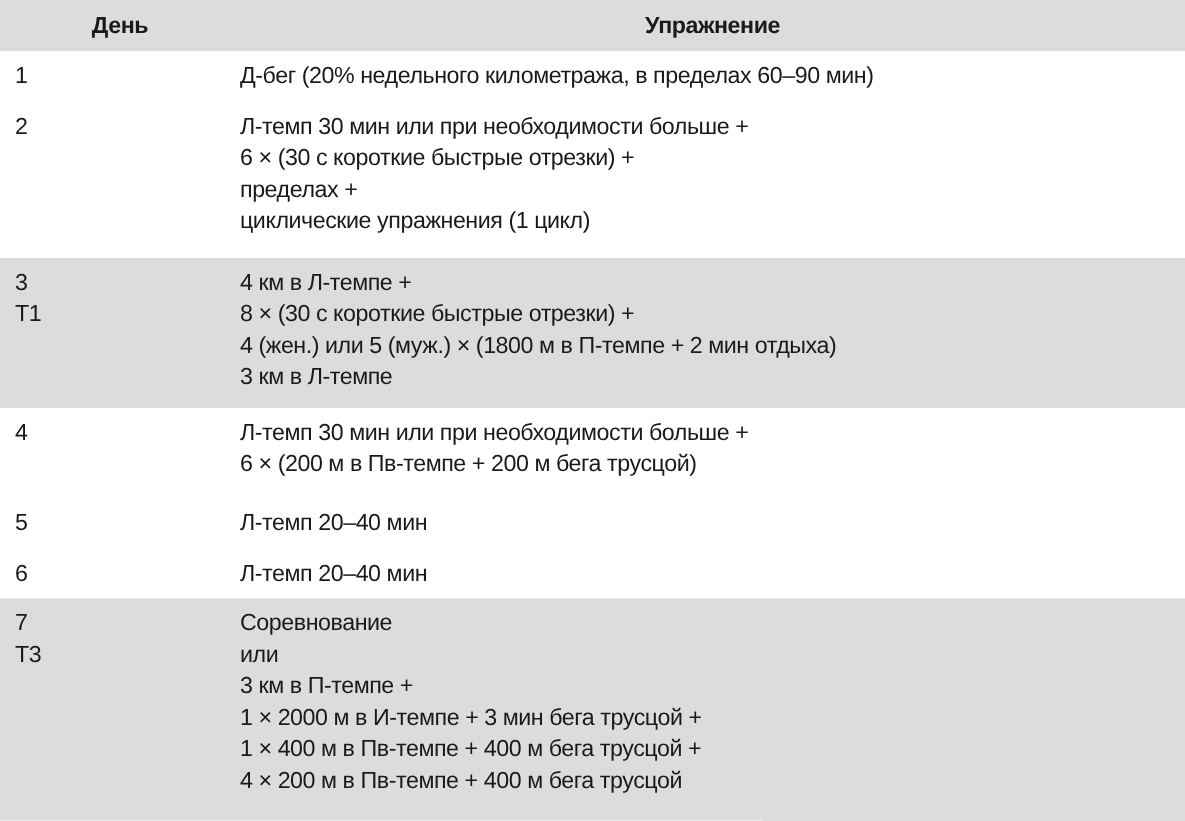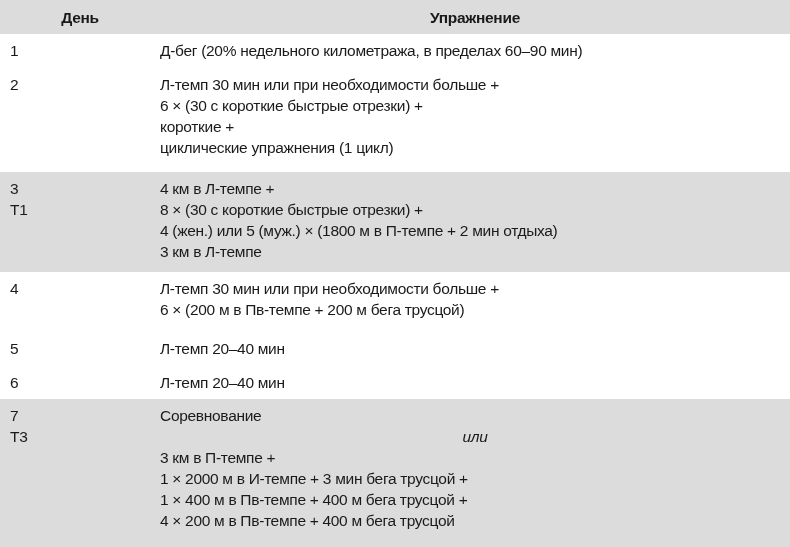--- a/index.html
+++ b/index.html
@@ -6,21 +6,21 @@
   body{width:790px;height:547px;overflow:hidden;font-family:"Liberation Sans",sans-serif;color:#1a1a1a;}
   table{border-collapse:collapse;width:790px;table-layout:fixed;}
   col.c1{width:150px;}
   col.c2{width:640px;}
   th,td{vertical-align:top;text-align:left;font-size:15.5px;line-height:21px;letter-spacing:-0.3px;}
   th{font-weight:bold;background:#dcdcdc;height:34px;padding:0 0 0 10px;vertical-align:middle;text-align:center;}
   th.h2{padding-left:10px;}
   td{padding:6px 0 6px 10px;}
   tr.shade td{background:#dcdcdc;}
   .line{display:block;white-space:nowrap;}
-  .it{font-style:italic;text-align:center;}
+  .it{}
 </style>
 </head>
 <body>
 
 <table>
   <colgroup>
       <col class="c1">
       <col class="c2">
     </colgroup>
   <thead>
@@ -40,21 +40,21 @@
       </td>
     </tr>
 
     <tr style="height:104px">
       <td>
         <span class="line">2</span>
       </td>
       <td>
         <span class="line">Л-темп 30 мин или при необходимости больше +</span>
         <span class="line">6 × (30 с короткие быстрые отрезки) +</span>
-        <span class="line">короткие +</span>
+        <span class="line">пределах +</span>
         <span class="line">циклические упражнения (1 цикл)</span>
       </td>
     </tr>
 
     <tr class="shade" style="height:100px">
       <td>
         <span class="line">3</span>
         <span class="line">Т1</span>
       </td>
       <td>

